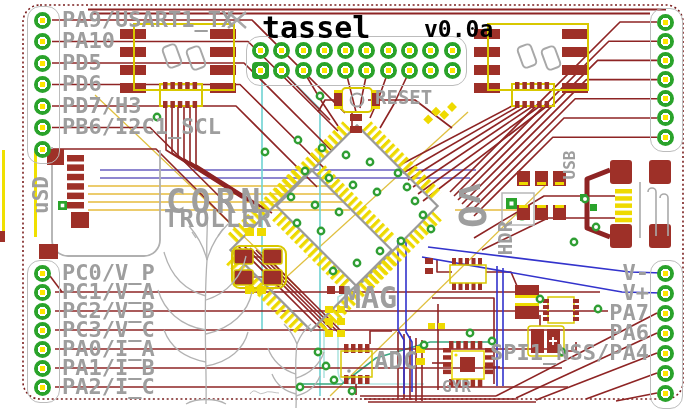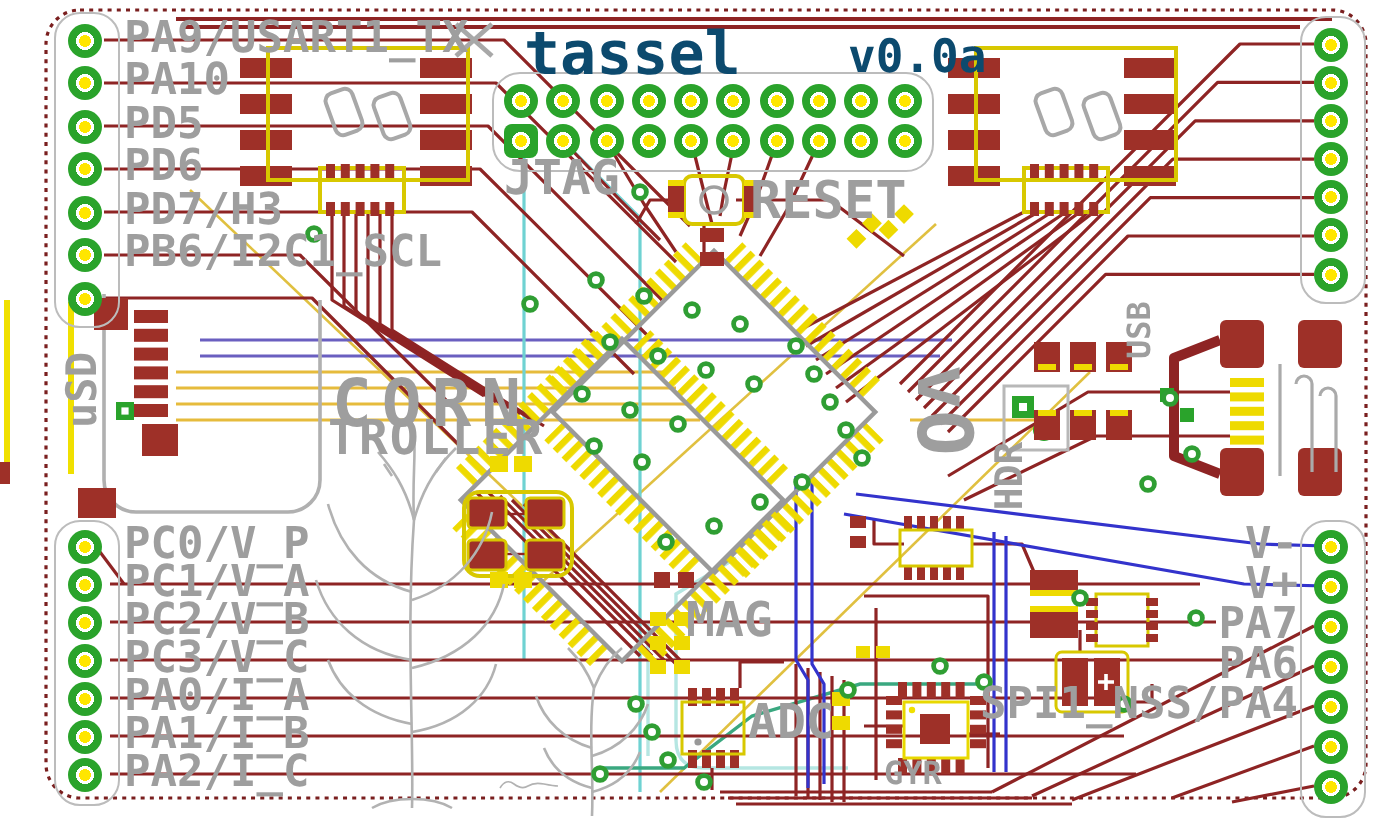--- a/index.html
+++ b/index.html
@@ -12,21 +12,21 @@
          background:radial-gradient(circle,#ffe600 0 2.9px,#ffffff 2.9px 4.5px,#2aa32b 4.5px 8.5px)}
   .jgrid{position:absolute;display:grid;grid-template-columns:repeat(10,17px);grid-auto-rows:17px;
          column-gap:4.3px;row-gap:3px;z-index:3}
   .jgrid .pad17:nth-child(11){border-radius:4px}
   .lcol{position:absolute;display:flex;flex-direction:column;color:#9e9e9e;font-weight:bold;
         font-size:22px;white-space:pre;z-index:4;line-height:1}
   .lcol div{display:flex;align-items:center;height:var(--cell)}
   .lcol.right div{justify-content:flex-end}
   .slabel{position:absolute;color:#9e9e9e;font-weight:bold;white-space:pre;z-index:4;line-height:1}
   .rot{display:flex;align-items:center;justify-content:center}
-  .red{color:#0c4a6e}
+  .red{color:#000000}
 </style>
 </head>
 <body>
 
 <div class="stage">
 
 <svg width="690" height="413" viewBox="0 0 690 413">
   <defs>
     <pattern id="pv" width="6.3" height="13" patternUnits="userSpaceOnUse">
           <rect width="3.3" height="13" fill="#eeda00"></rect>
@@ -564,25 +564,24 @@
       <span class="pad17"></span>
       <span class="pad17"></span>
 </div>
 
 <div class="lcol" style="left:62px;top:8.75px;--cell:21.5px"><div>PA9/USART1_TX</div><div>PA10</div><div>PD5</div><div>PD6</div><div>PD7/H3</div><div>PB6/I2C1_SCL</div></div>
 <div class="lcol" style="left:62px;top:263.5px;--cell:19px"><div>PC0/V_P</div><div>PC1/V_A</div><div>PC2/V_B</div><div>PC3/V_C</div><div>PA0/I_A</div><div>PA1/I_B</div><div>PA2/I_C</div></div>
 <div class="lcol right" style="right:41px;top:263px;--cell:20px"><div>V-</div><div>V+</div><div>PA7</div><div>PA6</div><div>SPI1_NSS/PA4</div></div>
 
 <div class="slabel red" style="left:262px;top:13px;font-size:30px">tassel</div>
 <div class="slabel red" style="left:424px;top:18px;font-size:23px">v0.0a</div>
-<div class="slabel" style="left:252px;top:77px;font-size:24px">JTAG</div>
-<div class="slabel" style="left:375px;top:88px;font-size:26px">RESET</div>
+<div class="slabel" style="left:375px;top:88px;font-size:19px">RESET</div>
 <div class="slabel" style="left:166px;top:185px;font-size:33px;letter-spacing:5px">CORN</div>
 <div class="slabel" style="left:164px;top:207px;font-size:24px;letter-spacing:1px">TROLLER</div>
-<div class="slabel" style="left:343px;top:298px;font-size:24px">MAG</div>
+<div class="slabel" style="left:343px;top:283px;font-size:30px">MAG</div>
 <div class="slabel" style="left:374px;top:349px;font-size:24px">ADC</div>
 <div class="slabel" style="left:442px;top:379px;font-size:16px">GYR</div>
 <div class="slabel rot" style="left:444px;top:180px;width:56px;height:50px;font-size:38px;transform:rotate(90deg)">vO</div>
 <div class="slabel rot" style="left:478px;top:228px;width:54px;height:20px;font-size:19px;transform:rotate(-90deg)">HDR</div>
 <div class="slabel rot" style="left:548px;top:156px;width:44px;height:18px;font-size:16px;transform:rotate(-90deg)">USB</div>
 <div class="slabel rot" style="left:18px;top:184px;width:46px;height:22px;font-size:21px;transform:rotate(-90deg)">uSD</div>
 
 </div>
 
 </body></html>

